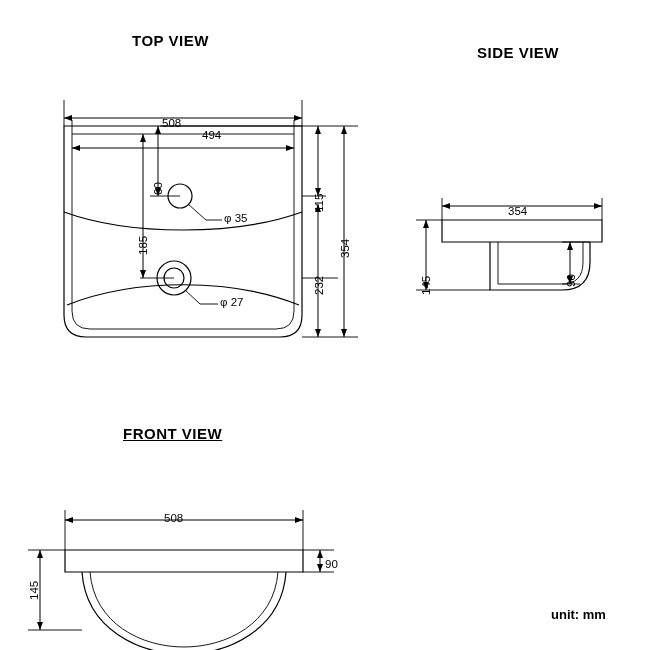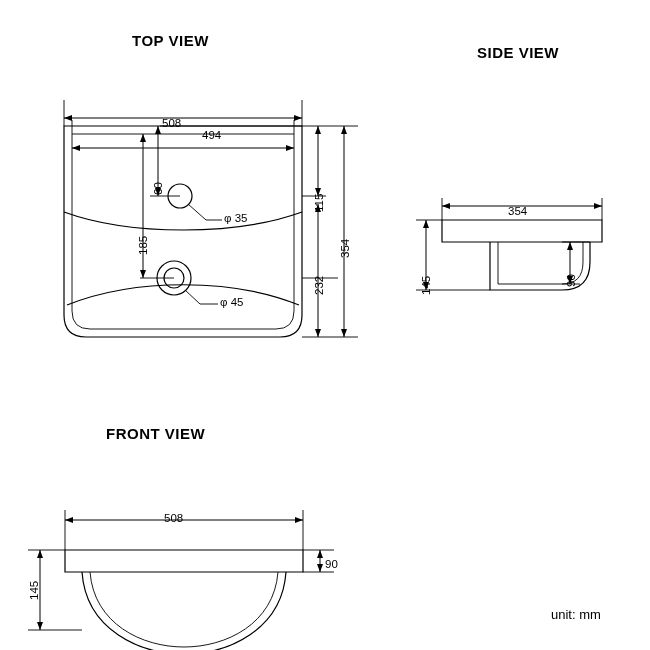--- a/index.html
+++ b/index.html
@@ -36,36 +36,37 @@
     color: #000;
   }
   .dim-label.vert {
     transform-origin: left top;
   }
   .unit-label {
     position: absolute;
     font-size: 13px;
     white-space: nowrap;
     color: #000;
+    font-weight: bold;
   }
   svg { display: block; }
   .ln { stroke: #000; stroke-width: 1; fill: none; }
   .thin { stroke: #000; stroke-width: 0.9; fill: none; }
   .obj { stroke: #000; stroke-width: 1.2; fill: none; }
 </style>
 </head>
 <body>
 
 <div id="sheet">
 
   <div class="view-title" style="left:132px; top:32px;">TOP VIEW</div>
 
   <div class="view-title" style="left:477px; top:44px;">SIDE VIEW</div>
 
-  <div class="view-title" style="left:106px; top:425px;">FRONT VIEW</div>
+  <div class="view-title" style="left:123px; top:425px;text-decoration:underline;">FRONT VIEW</div>
 
   <div class="unit-label" style="left:551px; top:607px;">unit: mm</div>
 
   <svg width="400" height="300" style="position:absolute; left:40px; top:100px;">
 
     <path class="obj" d="M 24 26
                          L 262 26
                          L 262 215
                          Q 262 237 240 237
                          L 46 237
@@ -140,21 +141,21 @@
   <div class="dim-label" style="left:162px; top:117px;">508</div>
 
   <div class="dim-label" style="left:162px; top:129px;margin-left:40px;">494</div>
 
   <div class="dim-label vert" style="left:152px; top:195px; transform:rotate(-90deg);">60</div>
 
   <div class="dim-label" style="left:224px; top:212px;text-align:center;">φ 35</div>
 
   <div class="dim-label vert" style="left:137px; top:255px; transform:rotate(-90deg);">185</div>
 
-  <div class="dim-label" style="left:220px; top:296px;">φ 45</div>
+  <div class="dim-label" style="left:220px; top:296px;">φ 27</div>
 
   <div class="dim-label vert" style="left:313px; top:212px; transform:rotate(-90deg);">115</div>
 
   <div class="dim-label vert" style="left:313px; top:295px; transform:rotate(-90deg);">232</div>
 
   <div class="dim-label vert" style="left:339px; top:258px; transform:rotate(-90deg);">354</div>
 
   <svg width="230" height="180" style="position:absolute; left:412px; top:180px;">
 
     <path class="obj" d="M 30 40 L 190 40 L 190 62 L 30 62 Z"></path>

